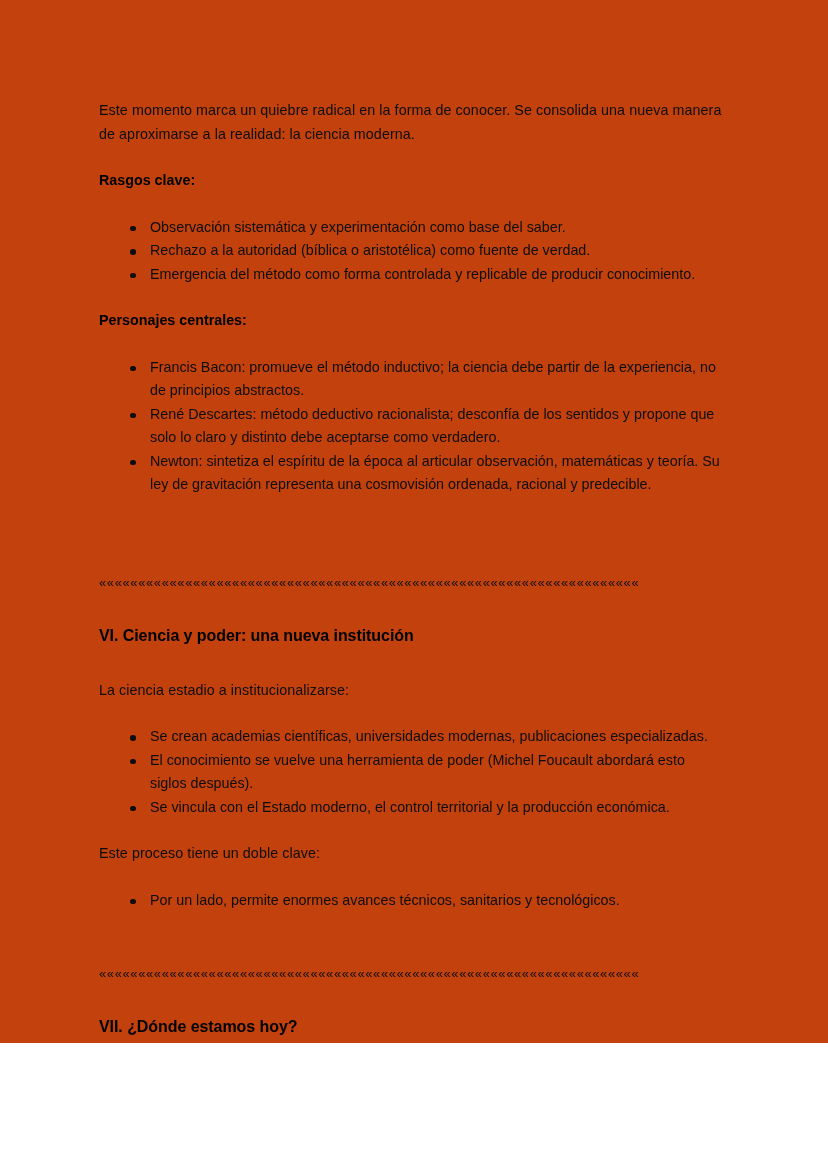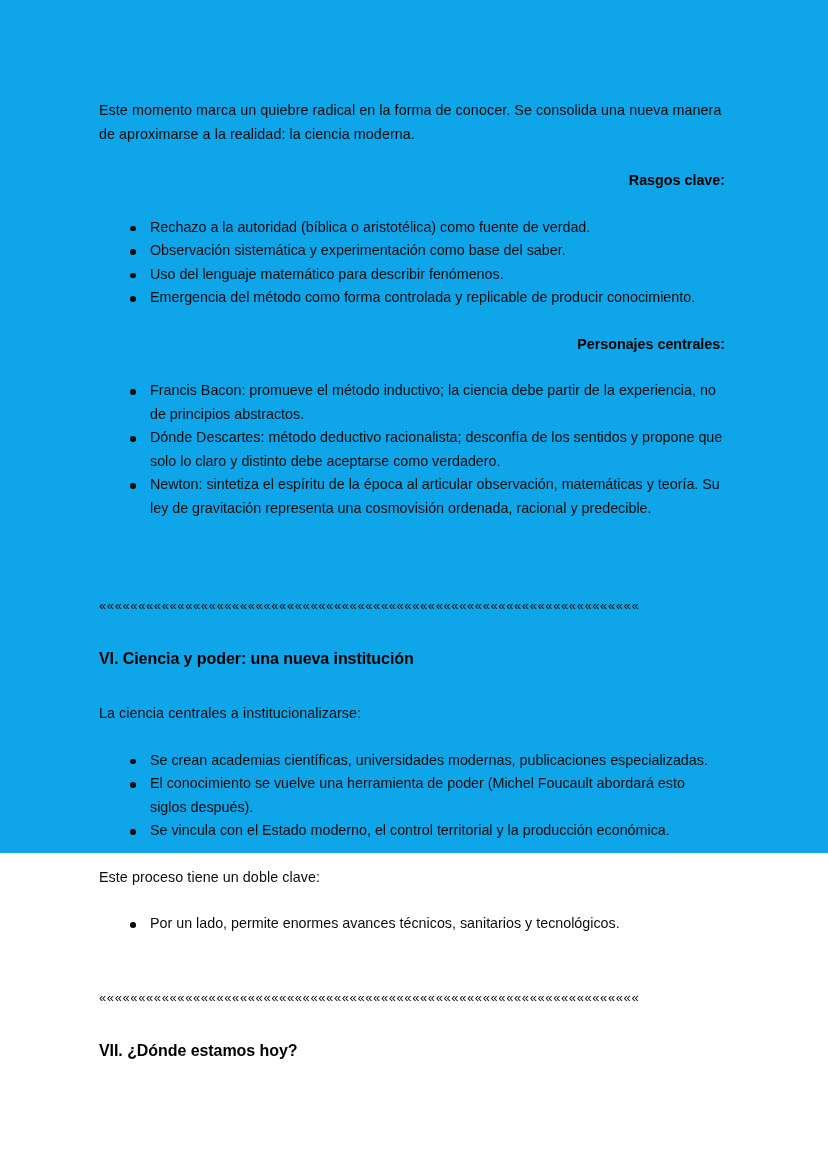--- a/index.html
+++ b/index.html
@@ -11,22 +11,22 @@
     width: 828px;
     height: 1169px;
     font-family: "Liberation Sans", sans-serif;
     color: #000000;
     -webkit-font-smoothing: antialiased;
     overflow: hidden;
   }
   .page {
     position: relative;
     width: 828px;
-    height: 853px;
-    background: #0ea5e9;
+    height: 1043px;
+    background: #c2410c;
     box-sizing: border-box;
     padding: 99px 103px 0 99px;
   }
   .content {
     width: 626px;
   }
   p.para {
     margin: 0;
     font-size: 14.3px;
     line-height: 23.5px;
@@ -36,21 +36,20 @@
   .gap-sm { height: 23px; }
   .gap-md { height: 30px; }
   .gap-lg { height: 46px; }
   .gap-xl { height: 52px; }
   h3.subhead {
     margin: 0;
     font-size: 14.3px;
     line-height: 23.5px;
     font-weight: bold;
     color: #000000;
-    text-align: right;
   }
   h2.section-heading {
     margin: 0;
     font-size: 16px;
     line-height: 26px;
     font-weight: bold;
     color: #000000;
     letter-spacing: -0.004em;
   }
   ul.bullets {
@@ -96,52 +95,51 @@
 
     <p class="para">Este momento marca un quiebre radical en la forma de conocer. Se consolida una nueva manera de aproximarse a la realidad: la ciencia moderna.</p>
 
     <div class="gap-sm"></div>
 
     <h3 class="subhead">Rasgos clave:</h3>
 
     <div class="gap-sm"></div>
 
     <ul class="bullets">
+      <li>Observación sistemática y experimentación como base del saber.</li>
       <li>Rechazo a la autoridad (bíblica o aristotélica) como fuente de verdad.</li>
-      <li>Observación sistemática y experimentación como base del saber.</li>
-      <li>Uso del lenguaje matemático para describir fenómenos.</li>
       <li>Emergencia del método como forma controlada y replicable de producir conocimiento.</li>
     </ul>
 
     <div class="gap-sm"></div>
 
     <h3 class="subhead">Personajes centrales:</h3>
 
     <div class="gap-sm"></div>
 
     <ul class="bullets">
       <li><span class="uline">Francis Bacon</span><span>: promueve el método inductivo; la ciencia debe partir de la experiencia, no de principios abstractos.</span></li>
-      <li><span class="uline">Dónde Descartes</span><span>: método deductivo racionalista; desconfía de los sentidos y propone que solo lo claro y distinto debe aceptarse como verdadero.</span></li>
+      <li><span class="uline">René Descartes</span><span>: método deductivo racionalista; desconfía de los sentidos y propone que solo lo claro y distinto debe aceptarse como verdadero.</span></li>
       <li><span class="uline">Newton</span><span>: sintetiza el espíritu de la época al articular observación, matemáticas y teoría. Su ley de gravitación representa una cosmovisión ordenada, racional y predecible.</span></li>
     </ul>
 
     <div class="gap-lg"></div>
 
 
     <div class="gap-md"></div>
 
     <div class="divider">«««««««««««««««««««««««««««««««««««««««««««««««««««««««««««««««««««««</div>
 
     <div class="gap-md"></div>
 
     <h2 class="section-heading">VI. Ciencia y poder: una nueva institución</h2>
 
     <div class="gap-md"></div>
 
-    <p class="para">La ciencia centrales a institucionalizarse:</p>
+    <p class="para">La ciencia estadio a institucionalizarse:</p>
 
     <div class="gap-sm"></div>
 
     <ul class="bullets">
       <li>Se crean academias científicas, universidades modernas, publicaciones especializadas.</li>
       <li>El conocimiento se vuelve una herramienta de poder (Michel Foucault abordará esto siglos después).</li>
       <li>Se vincula con el Estado moderno, el control territorial y la producción económica.</li>
     </ul>
 
     <div class="gap-sm"></div>

